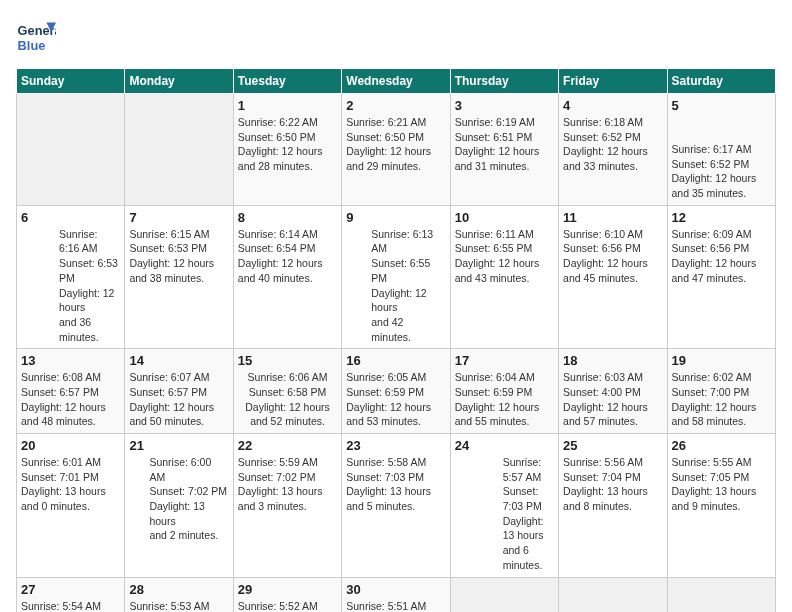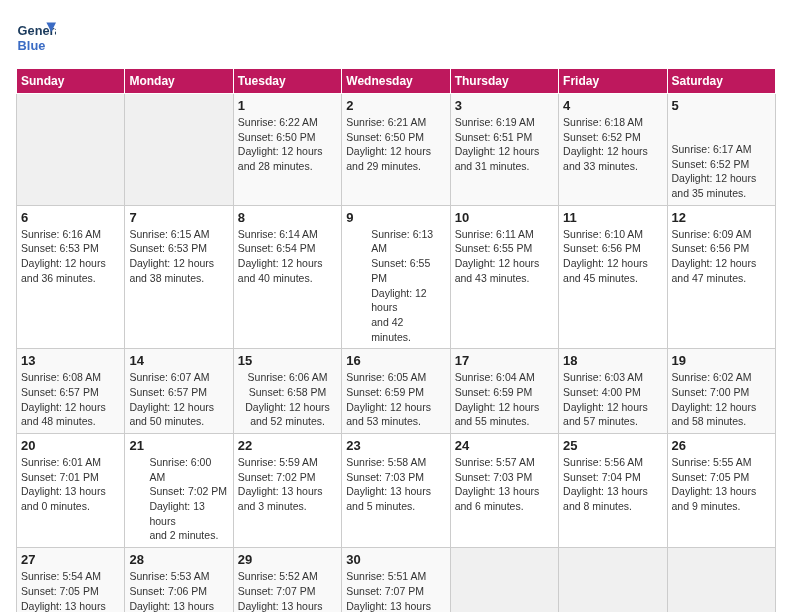--- a/index.html
+++ b/index.html
@@ -30,21 +30,21 @@
       font-size: 16px;
       color: #444;
       font-weight: normal;
     }
     .calendar {
       width: 100%;
       border-collapse: collapse;
       font-size: 11px;
     }
     .calendar thead th {
-      background: #be185d;
+      background: #0f766e;
       color: #fff;
       padding: 5px 4px;
       text-align: left;
       font-size: 12px;
       font-weight: bold;
       border: 1px solid #fff;
     }
     .calendar tbody td {
       border: 1px solid #ccc;
       vertical-align: top;
@@ -135,21 +135,21 @@
           <div class="day-num">5</div>
           <div class="day-info" style="white-space: pre-line; margin-top: 29px;">Sunrise: 6:17 AM
 Sunset: 6:52 PM
 Daylight: 12 hours
 and 35 minutes.</div>
         </td>
       </tr>
       <tr>
         <td>
           <div class="day-num">6</div>
-          <div class="day-info" style="white-space: pre-line;">Sunrise: 6:16 AM
+          <div class="day-info" style="white-space: pre-line; margin-left: 38px;">Sunrise: 6:16 AM
 Sunset: 6:53 PM
 Daylight: 12 hours
 and 36 minutes.</div>
         </td>
         <td>
           <div class="day-num">7</div>
           <div class="day-info" style="white-space: pre-line;">Sunrise: 6:15 AM
 Sunset: 6:53 PM
 Daylight: 12 hours
 and 38 minutes.</div>
@@ -265,21 +265,21 @@
         </td>
         <td>
           <div class="day-num">23</div>
           <div class="day-info" style="white-space: pre-line;">Sunrise: 5:58 AM
 Sunset: 7:03 PM
 Daylight: 13 hours
 and 5 minutes.</div>
         </td>
         <td>
           <div class="day-num">24</div>
-          <div class="day-info" style="white-space: pre-line;">Sunrise: 5:57 AM
+          <div class="day-info" style="white-space: pre-line; margin-left: 48px;">Sunrise: 5:57 AM
 Sunset: 7:03 PM
 Daylight: 13 hours
 and 6 minutes.</div>
         </td>
         <td>
           <div class="day-num">25</div>
           <div class="day-info" style="white-space: pre-line;">Sunrise: 5:56 AM
 Sunset: 7:04 PM
 Daylight: 13 hours
 and 8 minutes.</div>

